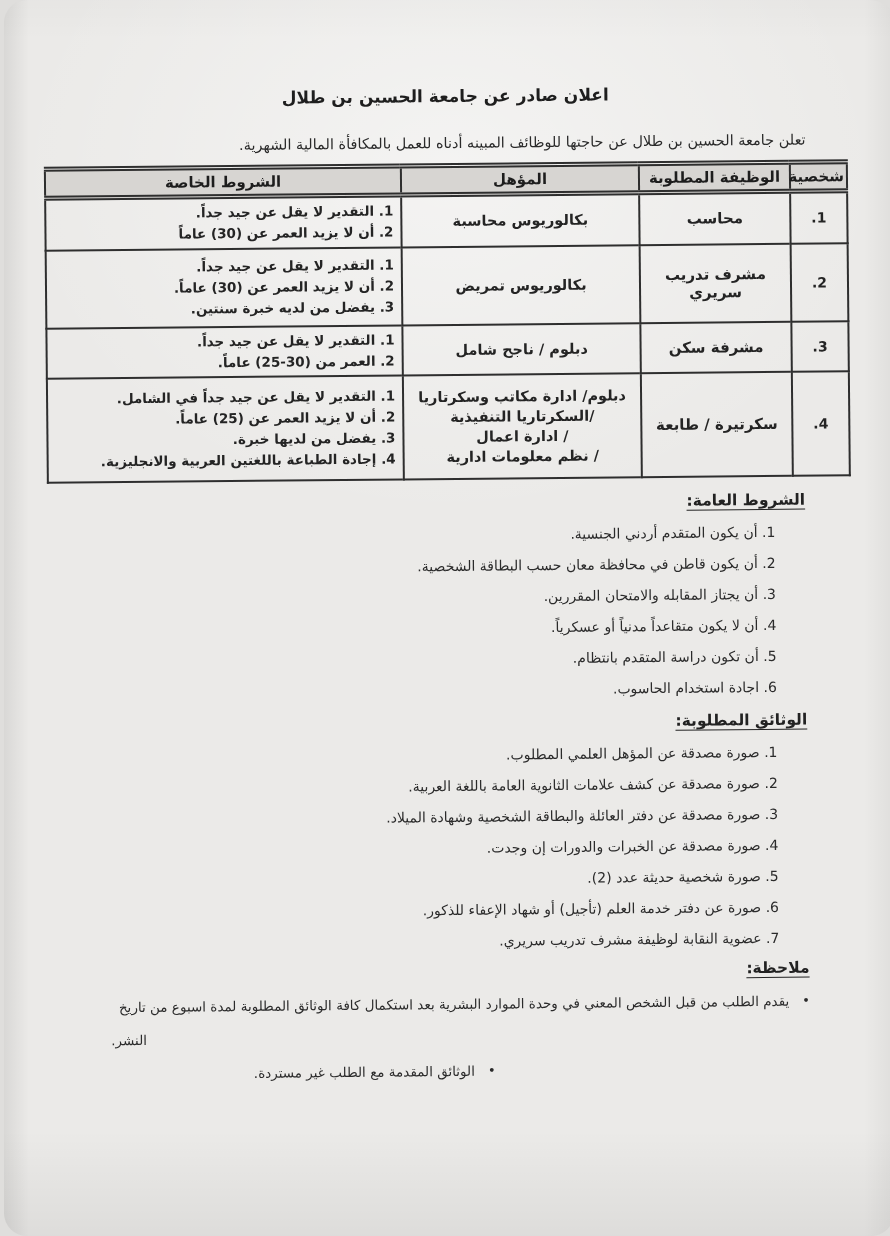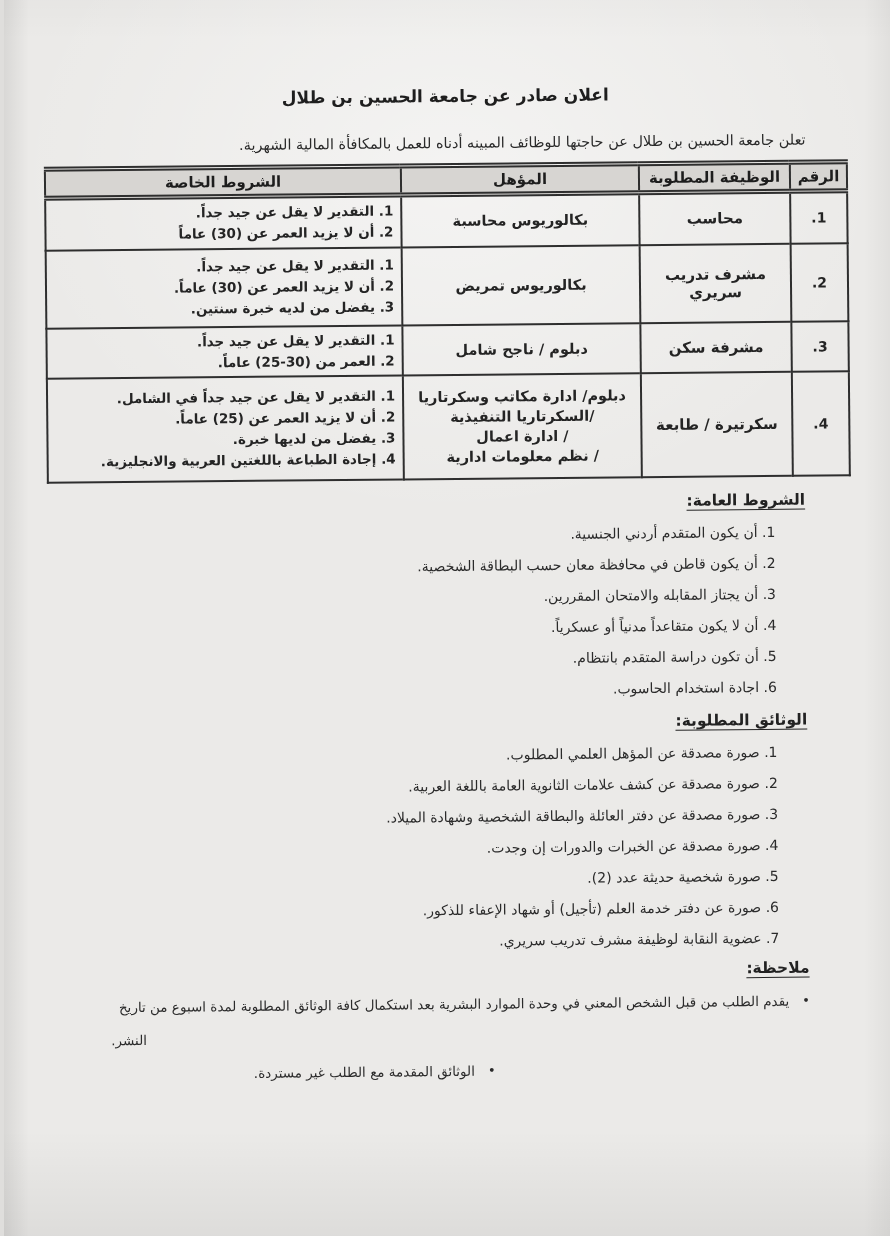--- a/index.html
+++ b/index.html
@@ -8,20 +8,21 @@
     font-family:"DejaVu Sans",sans-serif;
     background:#dfdedc;
   }
   .scan{
     position:absolute;inset:0;
     background:
       radial-gradient(ellipse 70% 40% at 50% 14%, rgba(255,255,255,.45), rgba(255,255,255,0) 70%),
       linear-gradient(to right, rgba(0,0,0,.08), rgba(0,0,0,0) 25px, rgba(0,0,0,0) 860px, rgba(0,0,0,.05)),
       linear-gradient(to bottom, rgba(0,0,0,.02), rgba(0,0,0,0) 40px, rgba(0,0,0,0) 1130px, rgba(0,0,0,.06)),
       #ebeae8;
+    border-radius: 23px;
   }
   .content{
     position:absolute;inset:0;
     padding:0 43px;
     transform:rotate(-0.55deg);
     transform-origin:50% 40%;
     direction:rtl;
     color:#262626;
   }
   .title{
@@ -105,21 +106,21 @@
 
     <table class="jobs">
       <colgroup>
         <col style="width:57px">
           <col style="width:151px">
           <col style="width:238px">
           <col>
       </colgroup>
       <thead>
         <tr id="jobs-head">
-            <th>الرقم</th>
+            <th>شخصية</th>
             <th>الوظيفة المطلوبة</th>
             <th>المؤهل</th>
             <th>الشروط الخاصة</th>
           </tr>
       </thead>
       <tbody id="jobs-body">
           <tr class="row-0">
             <td class="cell-num">1.</td>
             <td class="cell-job">محاسب</td>
             <td class="cell-qual">

